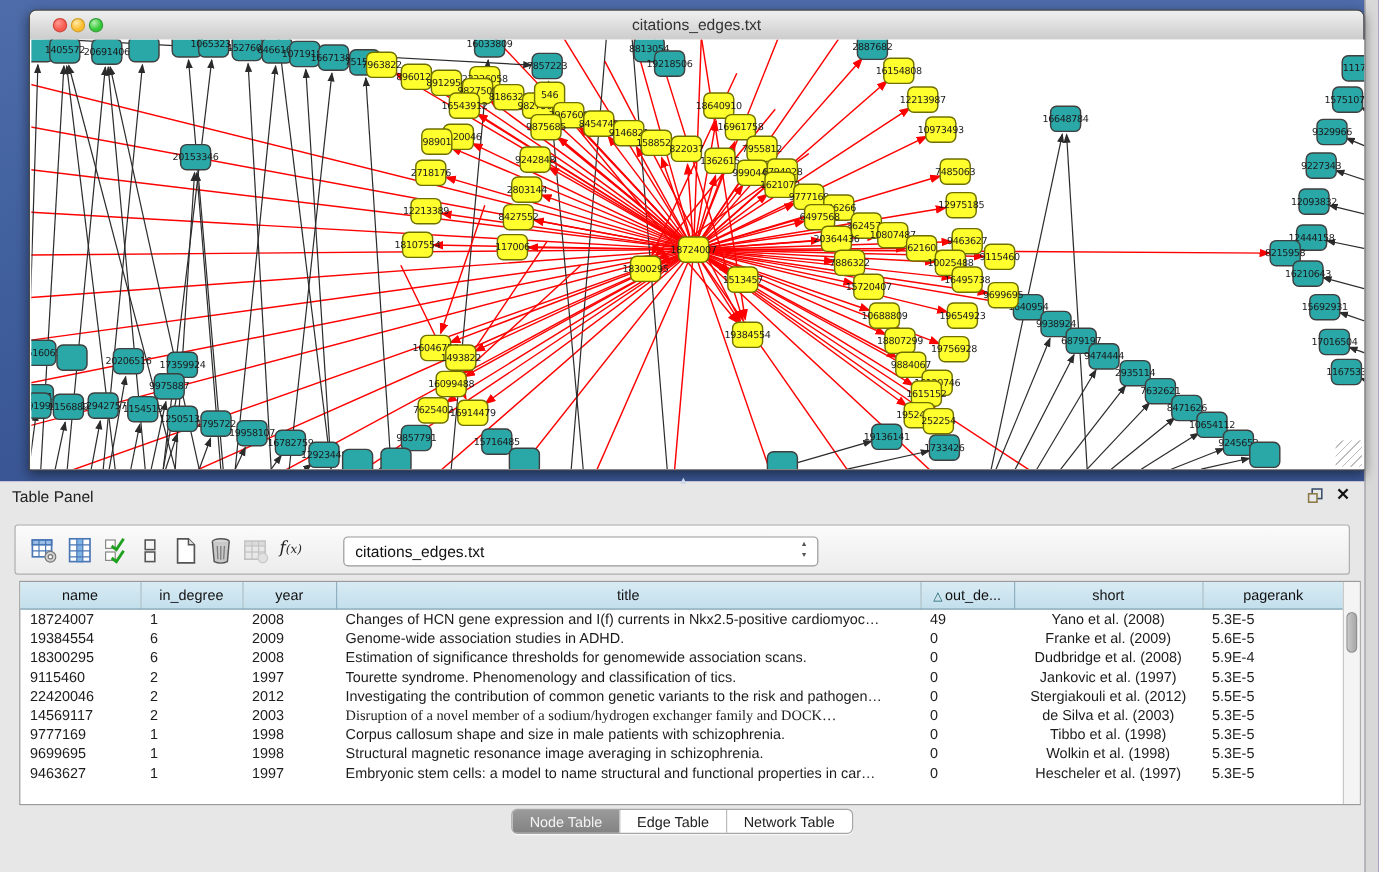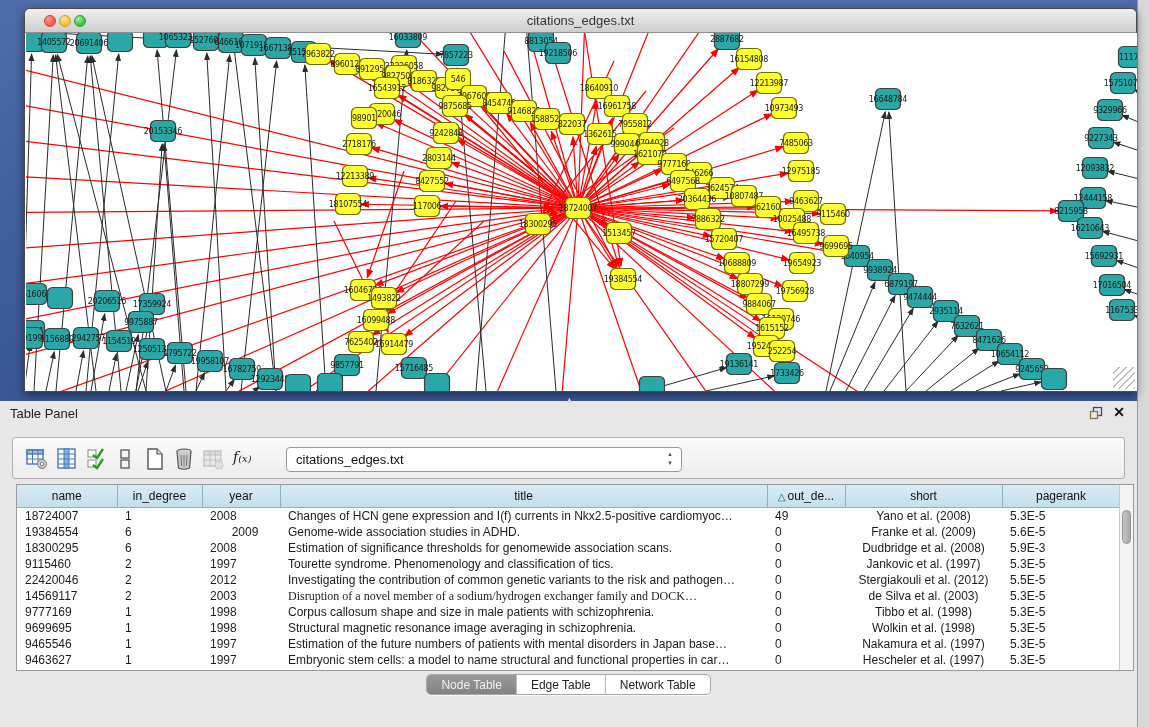--- a/index.html
+++ b/index.html
@@ -882,34 +882,34 @@
               <td style="width: 85px;">1</td>
               <td style="width: 78px;">2008</td>
               <td style="width: 487px;">Changes of HCN gene expression and I(f) currents in Nkx2.5-positive cardiomyoc…</td>
               <td style="width: 78px;">49</td>
               <td class="center" style="width: 157px;">Yano et al. (2008)</td>
               <td style="width: 118px;">5.3E-5</td>
             </tr>
             <tr>
               <td style="width: 100px;">19384554</td>
               <td style="width: 85px;">6</td>
-              <td style="width: 78px; text-align: center;">2009</td>
+              <td style="width: 78px;">2009</td>
               <td style="width: 487px;">Genome-wide association studies in ADHD.</td>
               <td style="width: 78px;">0</td>
               <td class="center" style="width: 157px;">Franke et al. (2009)</td>
               <td style="width: 118px;">5.6E-5</td>
             </tr>
             <tr>
               <td style="width: 100px;">18300295</td>
               <td style="width: 85px;">6</td>
               <td style="width: 78px;">2008</td>
               <td style="width: 487px;">Estimation of significance thresholds for genomewide association scans.</td>
               <td style="width: 78px;">0</td>
               <td class="center" style="width: 157px;">Dudbridge et al. (2008)</td>
-              <td style="width: 118px;">5.9E-3</td>
+              <td style="width: 118px;">5.9E-4</td>
             </tr>
             <tr>
               <td style="width: 100px;">9115460</td>
               <td style="width: 85px;">2</td>
               <td style="width: 78px;">1997</td>
               <td style="width: 487px;">Tourette syndrome. Phenomenology and classification of tics.</td>
               <td style="width: 78px;">0</td>
               <td class="center" style="width: 157px;">Jankovic et al. (1997)</td>
               <td style="width: 118px;">5.3E-5</td>
             </tr>
@@ -943,29 +943,20 @@
             <tr>
               <td style="width: 100px;">9699695</td>
               <td style="width: 85px;">1</td>
               <td style="width: 78px;">1998</td>
               <td style="width: 487px;">Structural magnetic resonance image averaging in schizophrenia.</td>
               <td style="width: 78px;">0</td>
               <td class="center" style="width: 157px;">Wolkin et al. (1998)</td>
               <td style="width: 118px;">5.3E-5</td>
             </tr>
             <tr>
-              <td style="width: 100px;">9465546</td>
-              <td style="width: 85px;">1</td>
-              <td style="width: 78px;">1997</td>
-              <td style="width: 487px;">Estimation of the future numbers of patients with mental disorders in Japan base…</td>
-              <td style="width: 78px;">0</td>
-              <td class="center" style="width: 157px;">Nakamura et al. (1997)</td>
-              <td style="width: 118px;">5.3E-5</td>
-            </tr>
-            <tr>
               <td style="width: 100px;">9463627</td>
               <td style="width: 85px;">1</td>
               <td style="width: 78px;">1997</td>
               <td style="width: 487px;">Embryonic stem cells: a model to name structural and functional properties in car…</td>
               <td style="width: 78px;">0</td>
               <td class="center" style="width: 157px;">Hescheler et al. (1997)</td>
               <td style="width: 118px;">5.3E-5</td>
             </tr>
           </tbody>
       </table>

